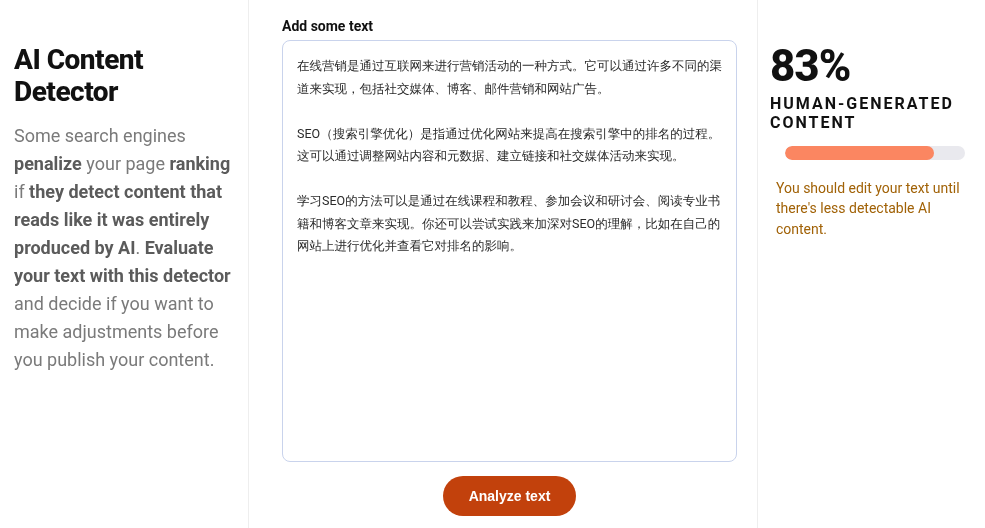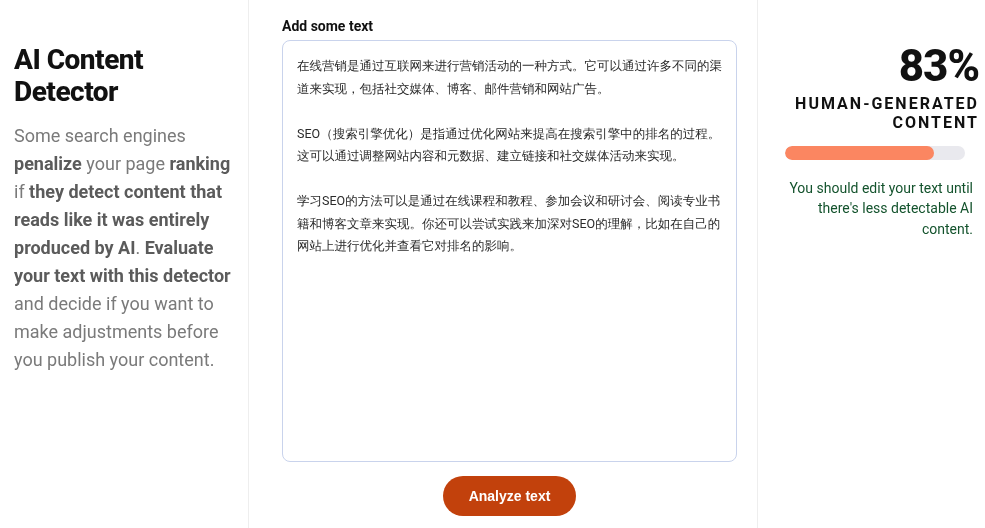--- a/index.html
+++ b/index.html
@@ -69,21 +69,21 @@
     border-radius: 22px;
     padding: 12px 26px;
     font-size: 14px;
     font-weight: 600;
     cursor: pointer;
   }
 
   .right {
     flex: 1;
     padding: 40px 6px 0 12px;
-    text-align: right;
+    text-align: left;
   }
   .score {
     font-size: 44px;
     font-weight: 800;
     color: #111;
     letter-spacing: -1px;
   }
   .score-label {
     font-size: 16px;
     font-weight: 700;
@@ -102,21 +102,21 @@
   }
   .bar-fill {
     position: absolute;
     left: 0; top: 0; bottom: 0;
     background: #fb8661;
     border-radius: 7px;
   }
   .advice {
     font-size: 14px;
     line-height: 1.45;
-    color: #14532d;
+    color: #a16207;
     padding: 0 6px;
   }
 </style>
 </head>
 <body>
 
 <div class="left">
   <h1>AI Content Detector</h1>
   <p>
     <span>Some search engines </span><b>penalize</b><span> your page </span><b>ranking</b><span> if </span><b>they detect content that reads like it was entirely produced by AI</b><span>. </span><b>Evaluate your text with this detector</b><span> and decide if you want to make adjustments before you publish your content.</span>

